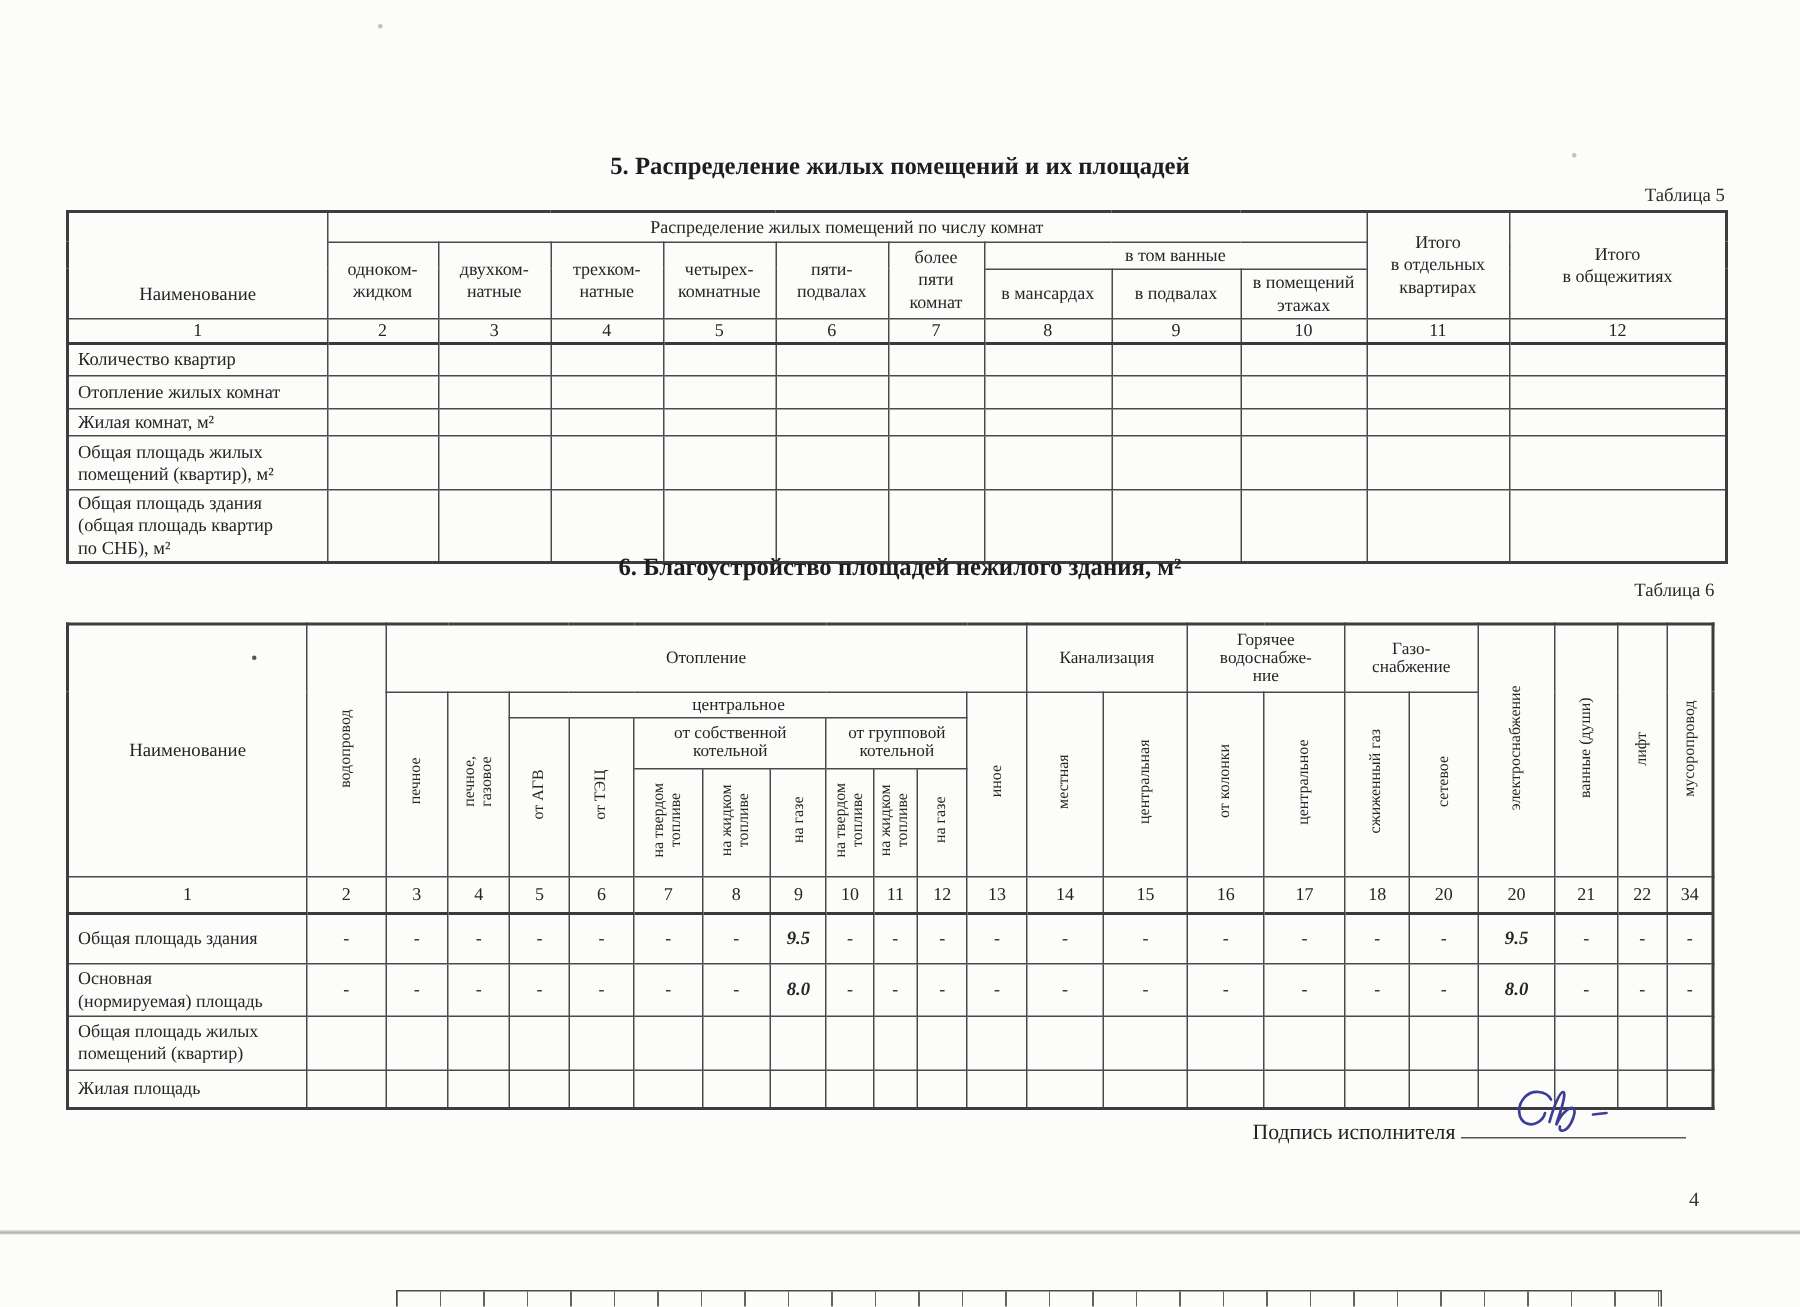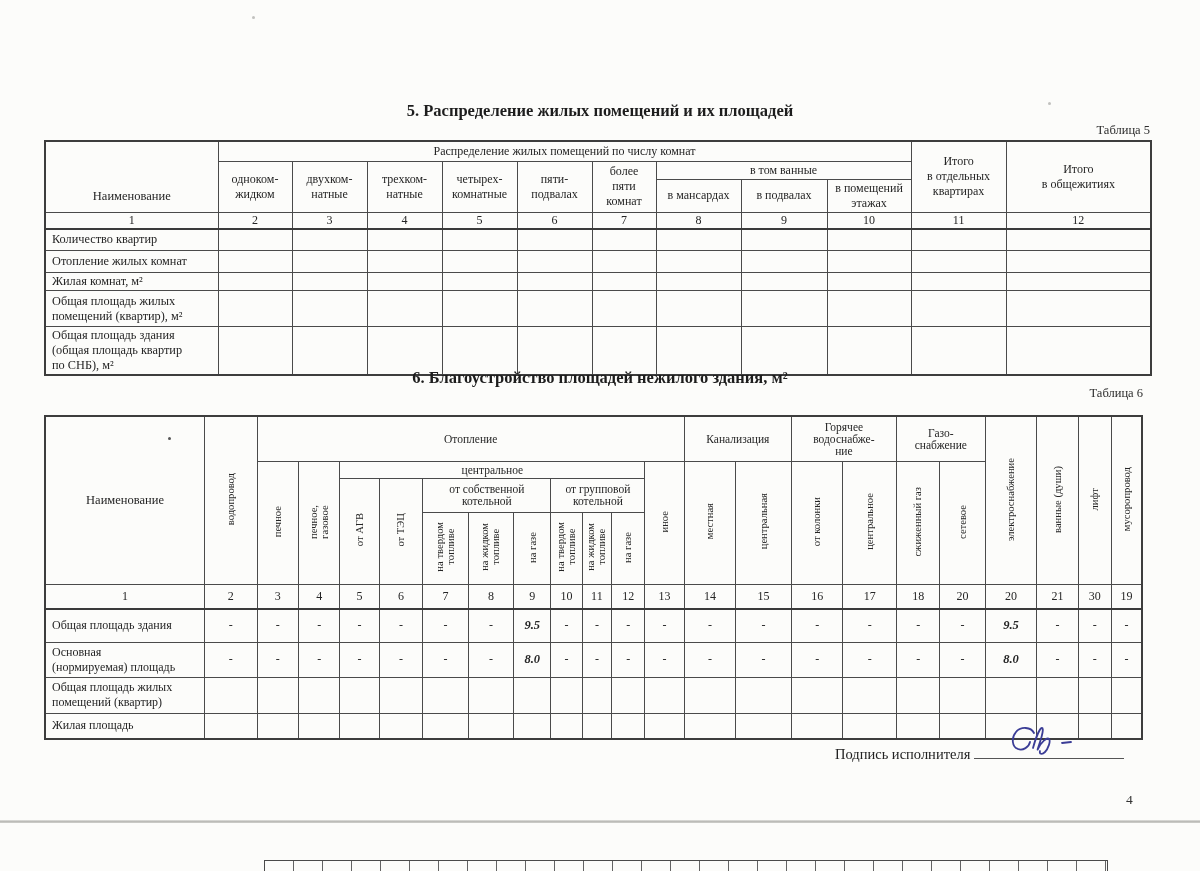--- a/index.html
+++ b/index.html
@@ -280,22 +280,22 @@
         <td class="n">12</td>
         <td class="n">13</td>
         <td class="n">14</td>
         <td class="n">15</td>
         <td class="n">16</td>
         <td class="n">17</td>
         <td class="n">18</td>
         <td class="n">20</td>
         <td class="n">20</td>
         <td class="n">21</td>
-        <td class="n">30</td>
-        <td class="n">19</td>
+        <td class="n">22</td>
+        <td class="n">34</td>
       </tr>
   <tr style="height:33px" class="drow">
     <td class="lbl">Общая площадь здания</td>
   <td class="val">-</td>
         <td class="val">-</td>
         <td class="val">-</td>
         <td class="val">-</td>
         <td class="val">-</td>
         <td class="val">-</td>
         <td class="val">-</td>

